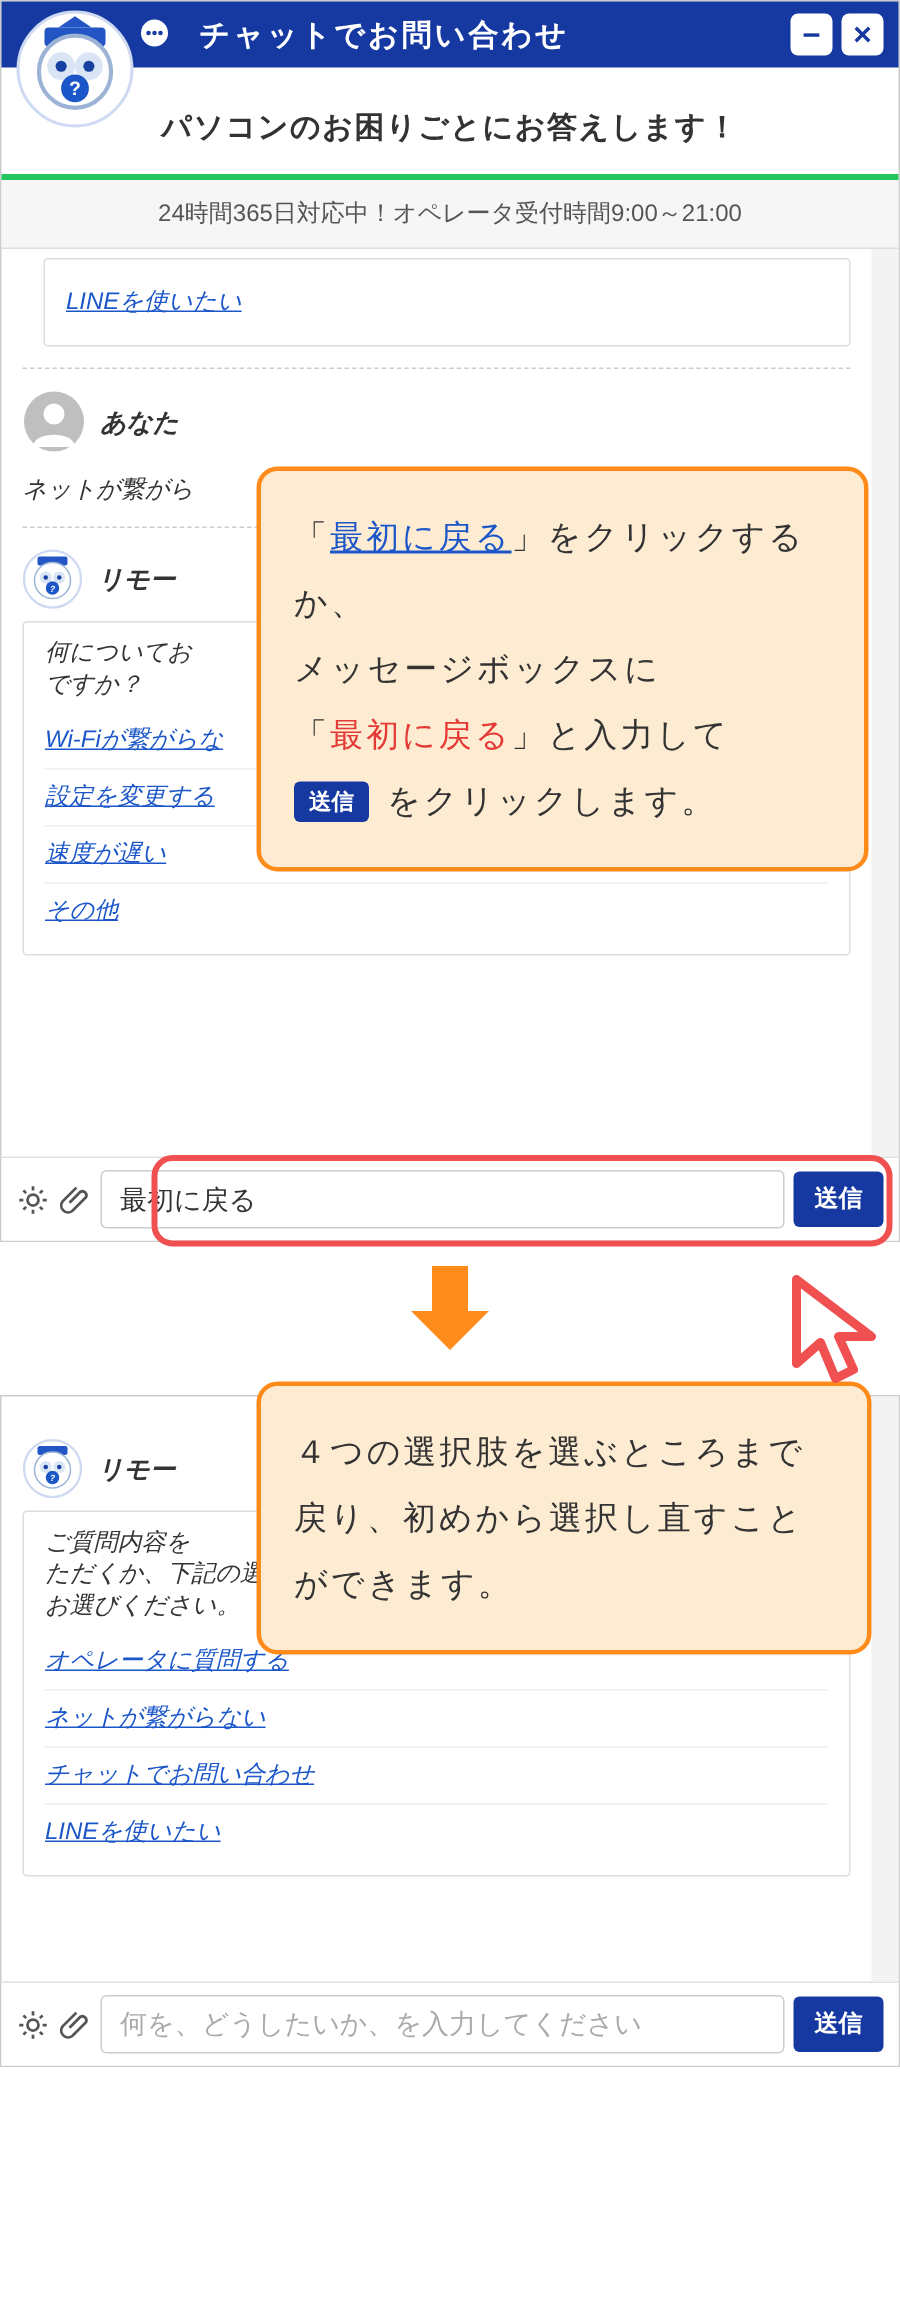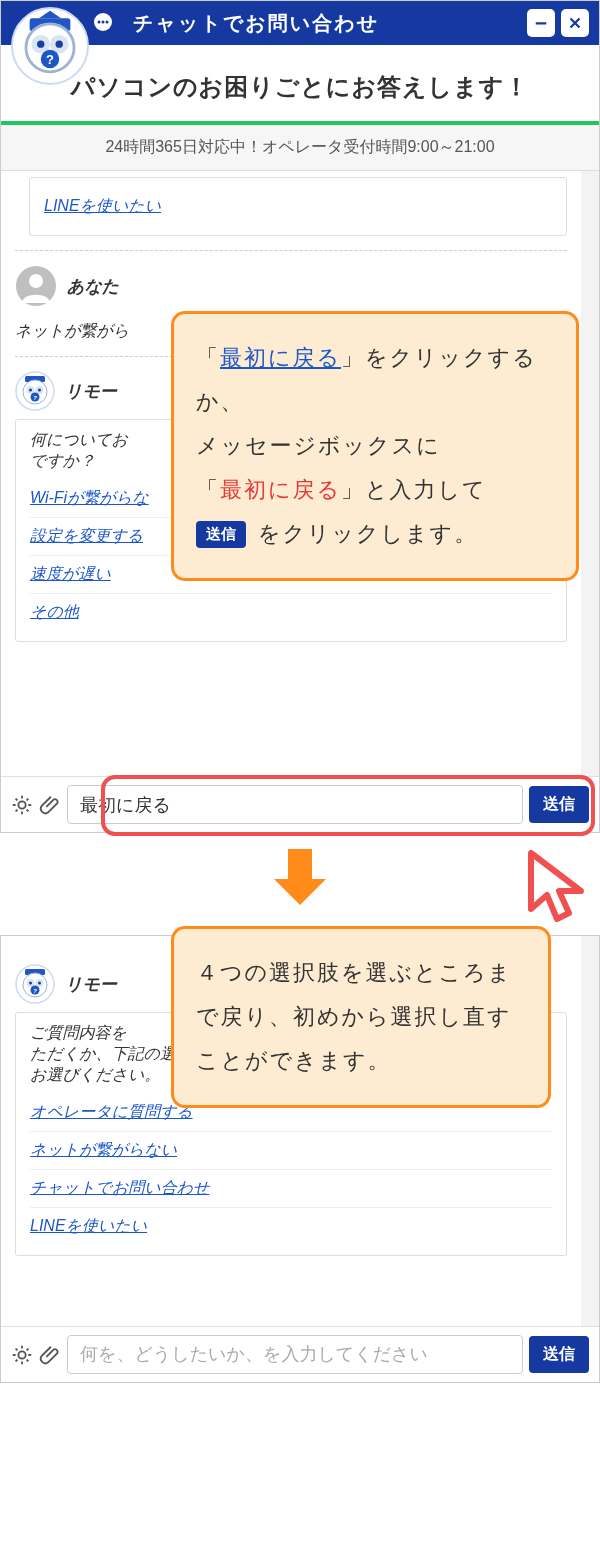--- a/index.html
+++ b/index.html
@@ -58,21 +58,21 @@
     border-radius: 50%;
     background: #fff;
     border: 2px solid #CED9F2;
     display: flex;
     align-items: center;
     justify-content: center;
     z-index: 2;
   }
   .sub-header {
     text-align: center;
-    font-size: 24px;
+    font-size: 20px;
     font-weight: 700;
     padding: 26px 0 18px 0;
     letter-spacing: 1px;
     color:#333;
   }
   .hours {
     background: #f6f6f6;
     text-align: center;
     font-size: 16px;
     color: #555;
@@ -362,21 +362,21 @@
   </svg>
 </div>
 
 <div class="big-arrow">
   <div class="stem"></div>
     <div class="head"></div>
 </div>
 
 <div class="chat-window" style="position:relative;">
 
-  <div class="callout" style="left:170px;top:-10px;width:380px;z-index:5;">４つの選択肢を選ぶところまで戻り、初めから選択し直すことができます。</div>
+  <div class="callout" style="left:170px;top:-10px;width:410px;z-index:5;">４つの選択肢を選ぶところまで戻り、初めから選択し直すことができます。</div>
   <svg class="callout-pointer" style="left:225px;top:178px;z-index:4;" width="110" height="110">
       <polygon points="22,0 86,0 48,110" fill="#ff8c1a"></polygon>
       <polygon points="26,0 82,0 48,102" fill="#fdebd2"></polygon>
     </svg>
 
   <div class="chat-body2" style="padding-top:20px;">
     <div class="msg-area">
       <div class="bot-row">
         <svg class="bot-av-small" viewBox="0 0 80 80">
           <circle cx="40" cy="40" r="38" fill="#fff" stroke="#CED9F2" stroke-width="3"></circle>

